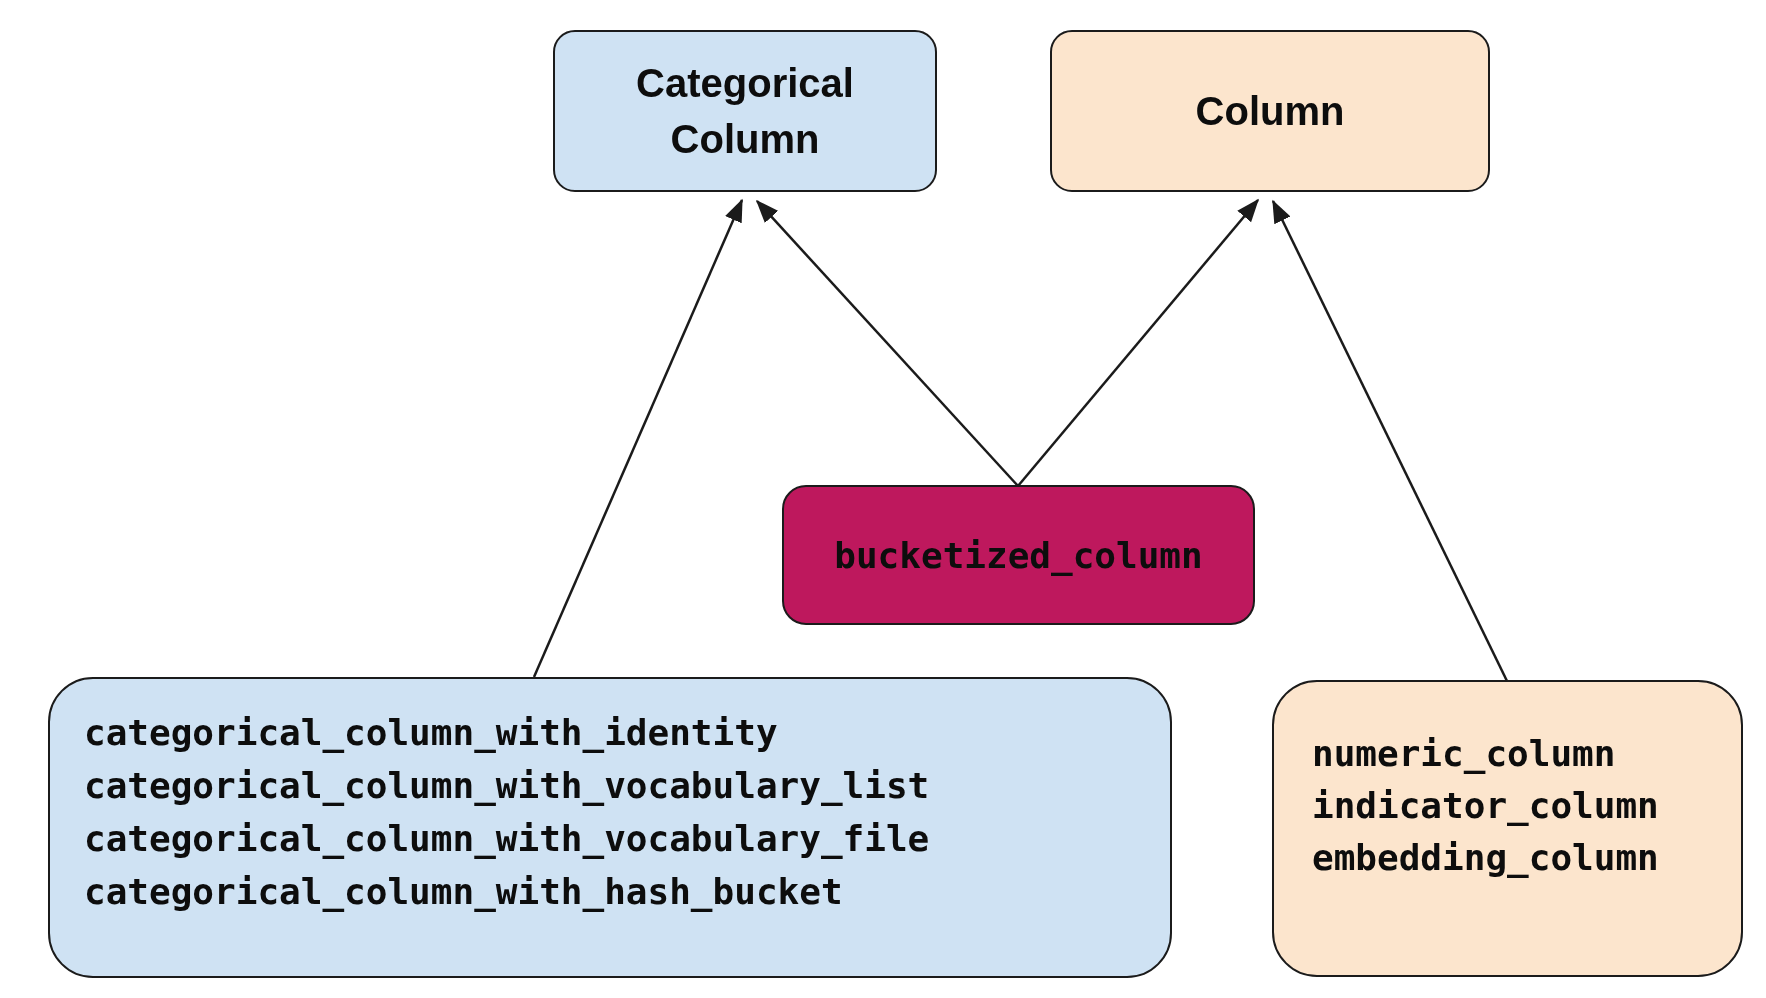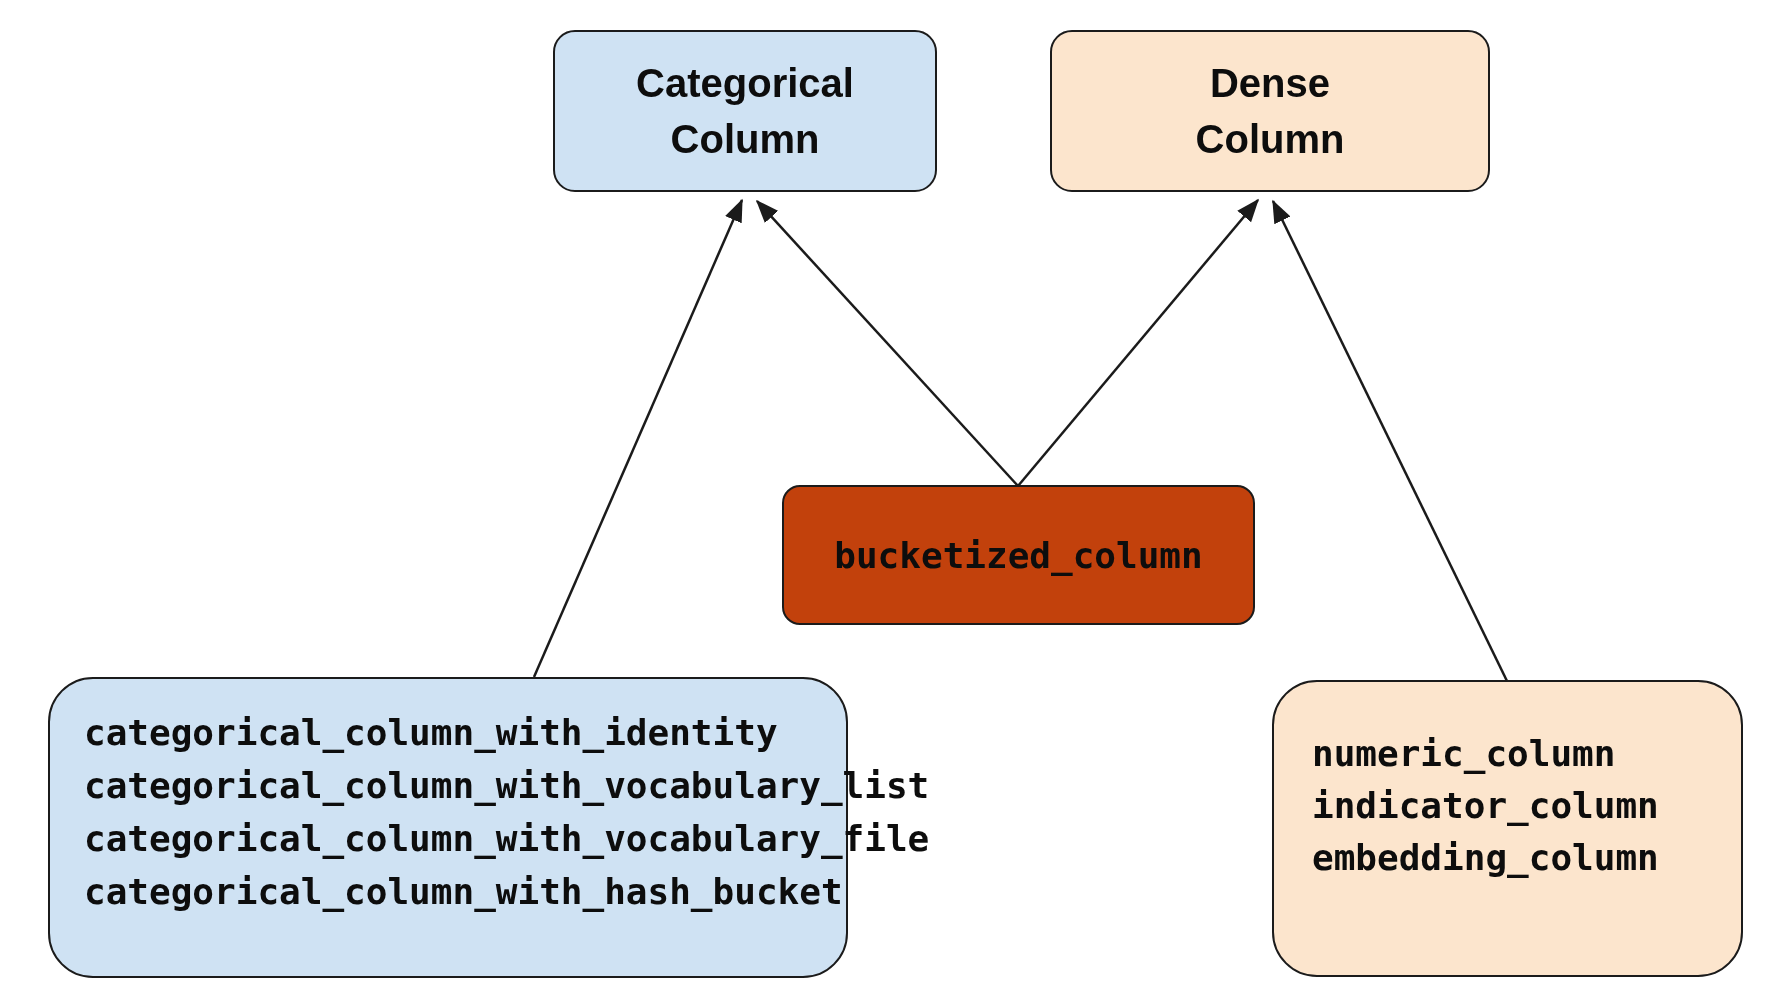--- a/index.html
+++ b/index.html
@@ -63,21 +63,21 @@
   #node-bucketized {
     left: 782px; top: 485px;
     width: 473px; height: 140px;
     border-radius: 24px;
     display: flex;
     align-items: center;
     justify-content: center;
   }
   #node-categorical-group {
     left: 48px; top: 677px;
-    width: 800px; height: 301px;
+    width: 1124px; height: 301px;
     border-radius: 45px;
     padding: 27px 0 0 34px;
     line-height: 53px;
   }
   #node-dense-group {
     left: 1272px; top: 680px;
     width: 471px; height: 297px;
     border-radius: 45px;
     padding: 46px 0 0 38px;
     line-height: 52px;
@@ -103,25 +103,24 @@
     <line class="edge" x1="1018" y1="486" x2="1258" y2="200" marker-end="url(#arrowhead)"></line>
     <line class="edge" x1="1507" y1="681" x2="1273" y2="201" marker-end="url(#arrowhead)"></line>
   </svg>
 
   <div class="node parent-node" id="node-categorical-parent" style="background-color: rgb(207, 226, 243);">
     <span class="title-line">Categorical</span>
     <span class="title-line">Column</span>
   </div>
 
   <div class="node parent-node" id="node-dense-parent" style="background-color: rgb(252, 229, 205);">
-    <span class="title-line">Dense</span>
     <span class="title-line">Column</span>
   </div>
 
-  <div class="node mono" id="node-bucketized" style="background-color: #c2410c; border-radius: 18px;">
+  <div class="node mono" id="node-bucketized" style="background-color: #be185d;">
     <span>bucketized_column</span>
   </div>
 
   <div class="node mono" id="node-categorical-group" style="background-color: rgb(207, 226, 243);">
     <span class="fn-line">categorical_column_with_identity</span>
     <span class="fn-line">categorical_column_with_vocabulary_list</span>
     <span class="fn-line">categorical_column_with_vocabulary_file</span>
     <span class="fn-line">categorical_column_with_hash_bucket</span>
   </div>
 

